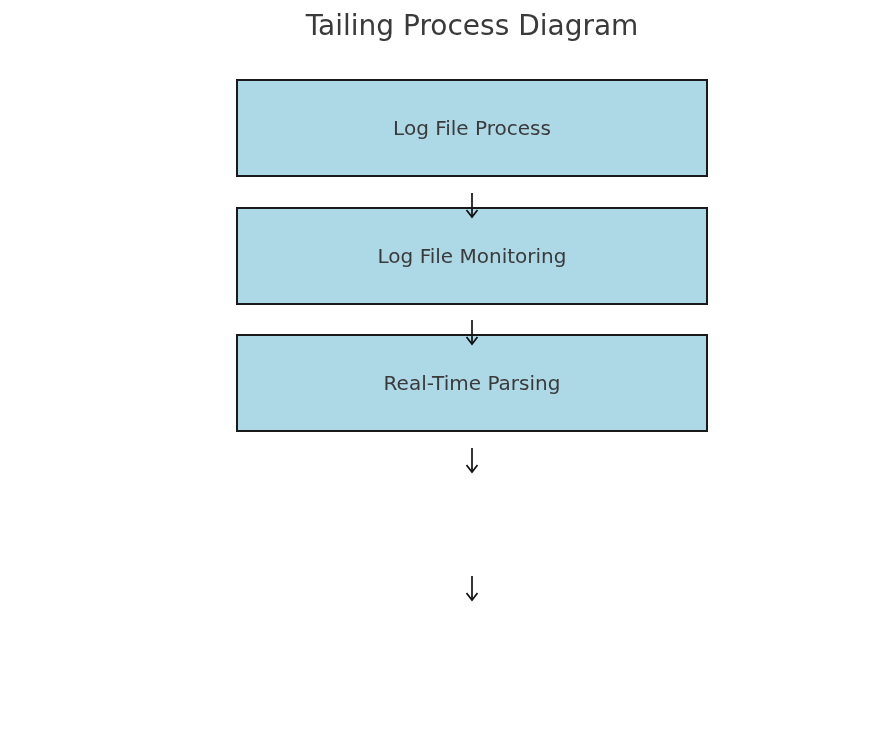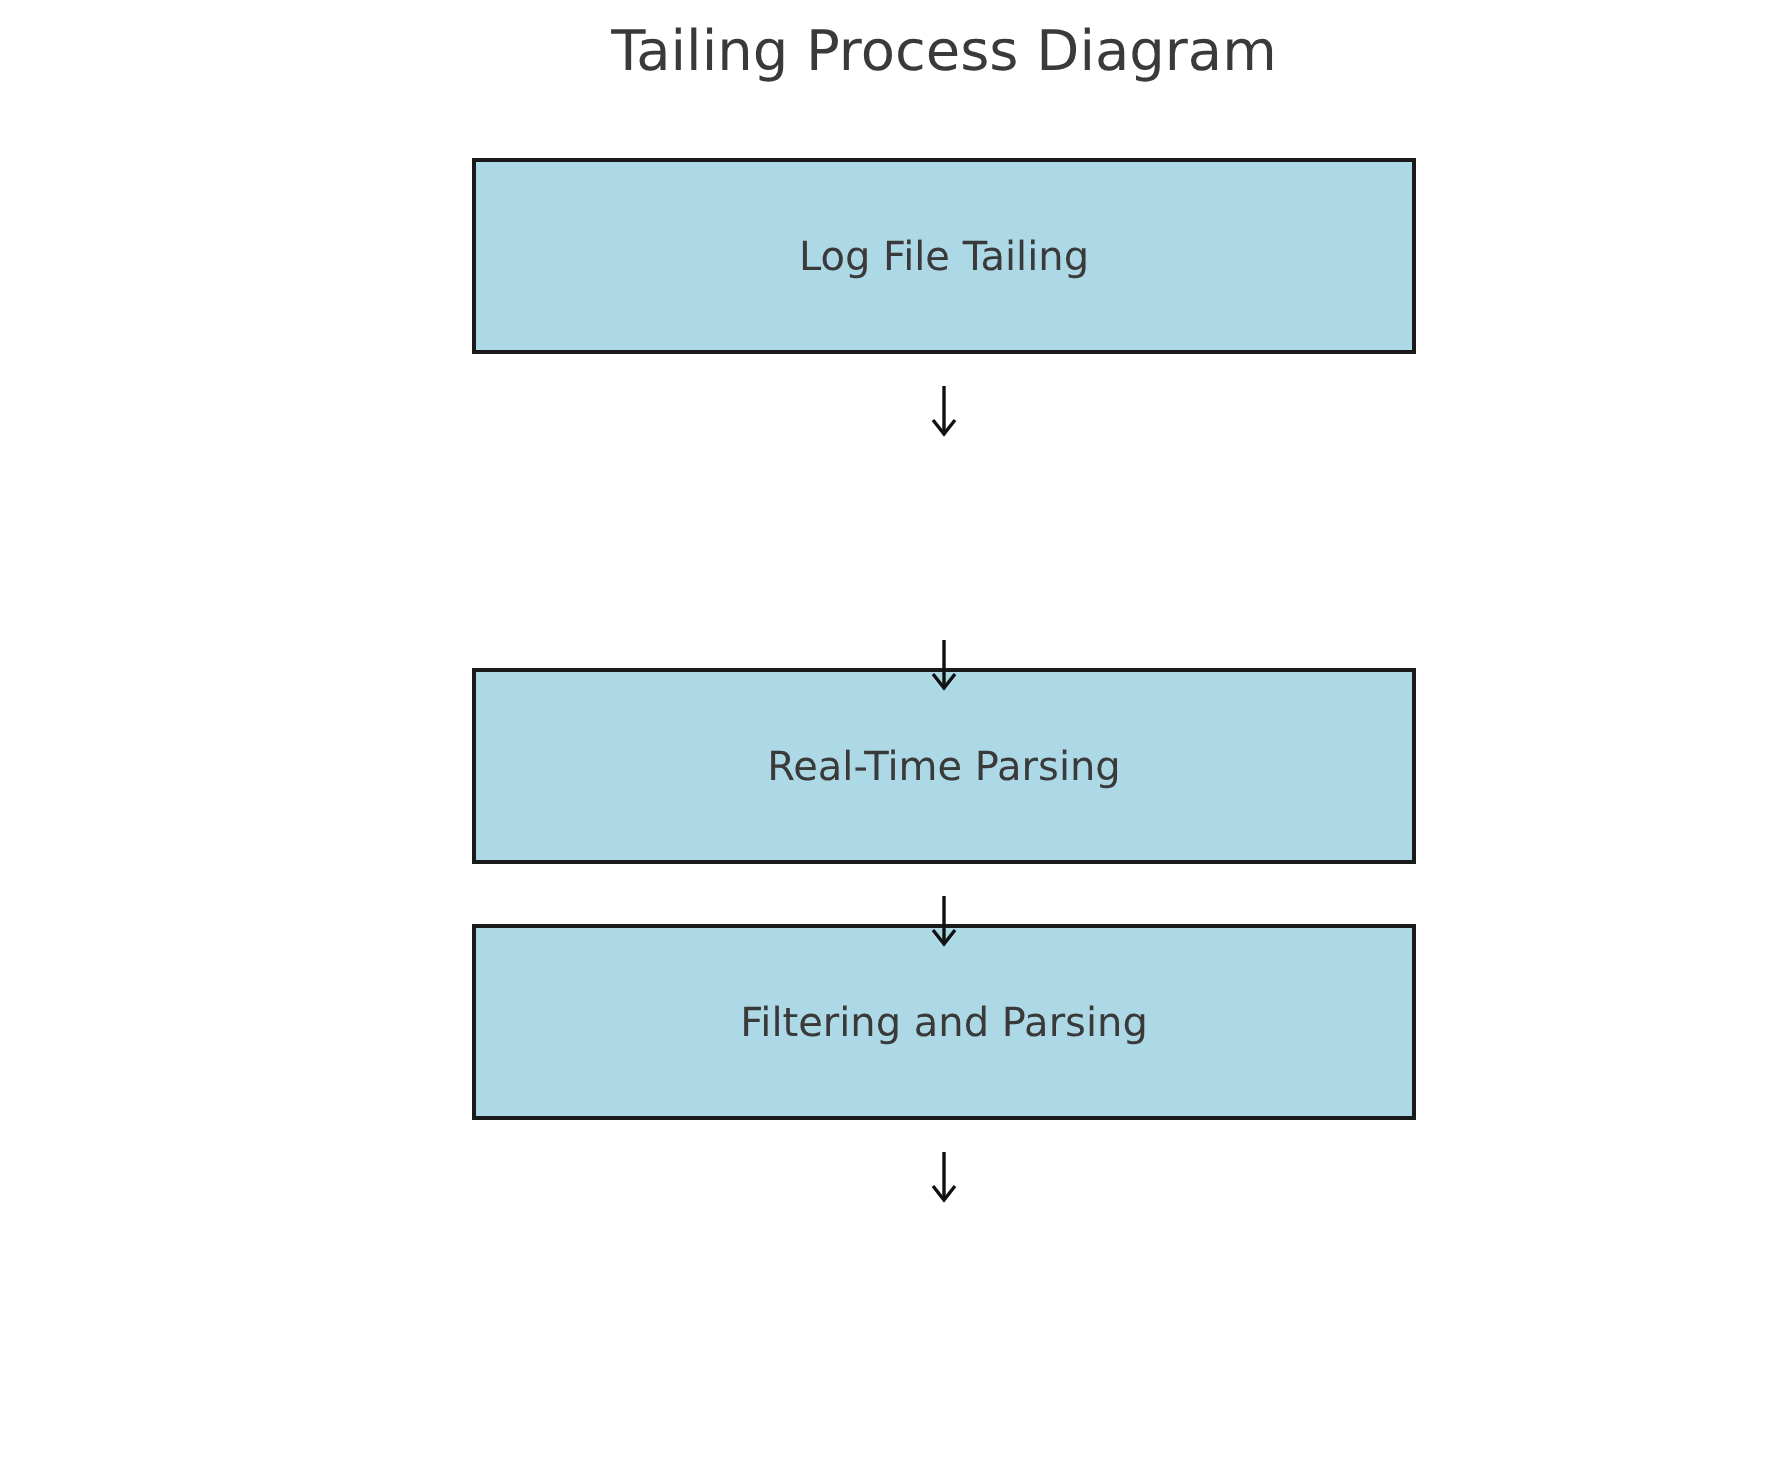--- a/index.html
+++ b/index.html
@@ -46,31 +46,31 @@
   }
 </style>
 </head>
 <body>
 
 <div class="canvas">
 
   <div class="title">Tailing Process Diagram</div>
 
   <div class="step-box" style="top:79px">
-    <span class="step-label">Log File Tailing</span>
+    <span class="step-label">Log File Process</span>
   </div>
 
+  <div class="step-box" style="top:207px">
+    <span class="step-label">Log File Monitoring</span>
+  </div>
 
   <div class="step-box" style="top:334px">
     <span class="step-label">Real-Time Parsing</span>
   </div>
 
-  <div class="step-box" style="top:462px">
-    <span class="step-label">Filtering and Parsing</span>
-  </div>
 
 
   <svg class="arrows" viewBox="0 0 886 730" xmlns="http://www.w3.org/2000/svg">
     <g>
       <path d="M432,193 L432,217"></path>
       <path d="M426.5,210 L432,217 L437.5,210"></path>
     </g>
     <g>
       <path d="M432,320 L432,344"></path>
       <path d="M426.5,337 L432,344 L437.5,337"></path>

